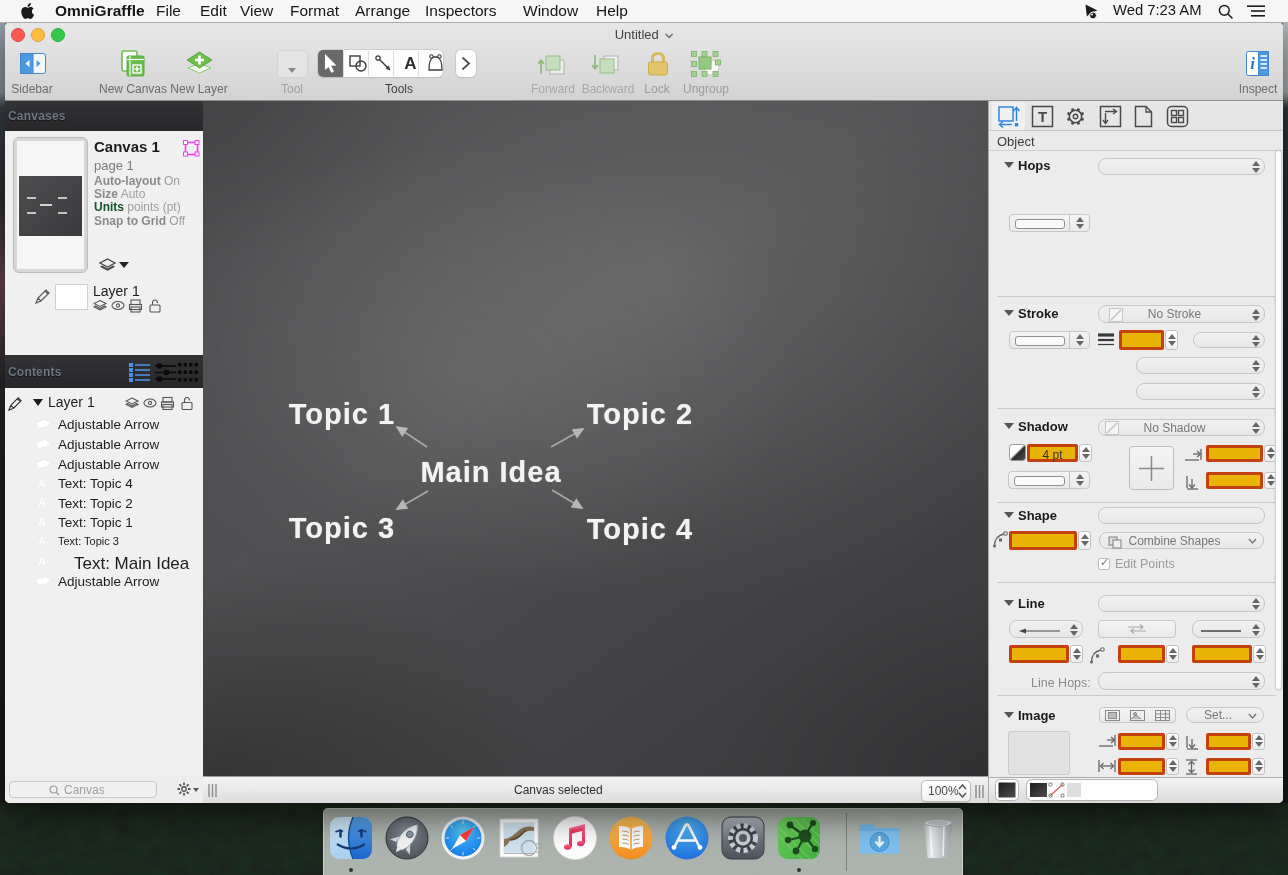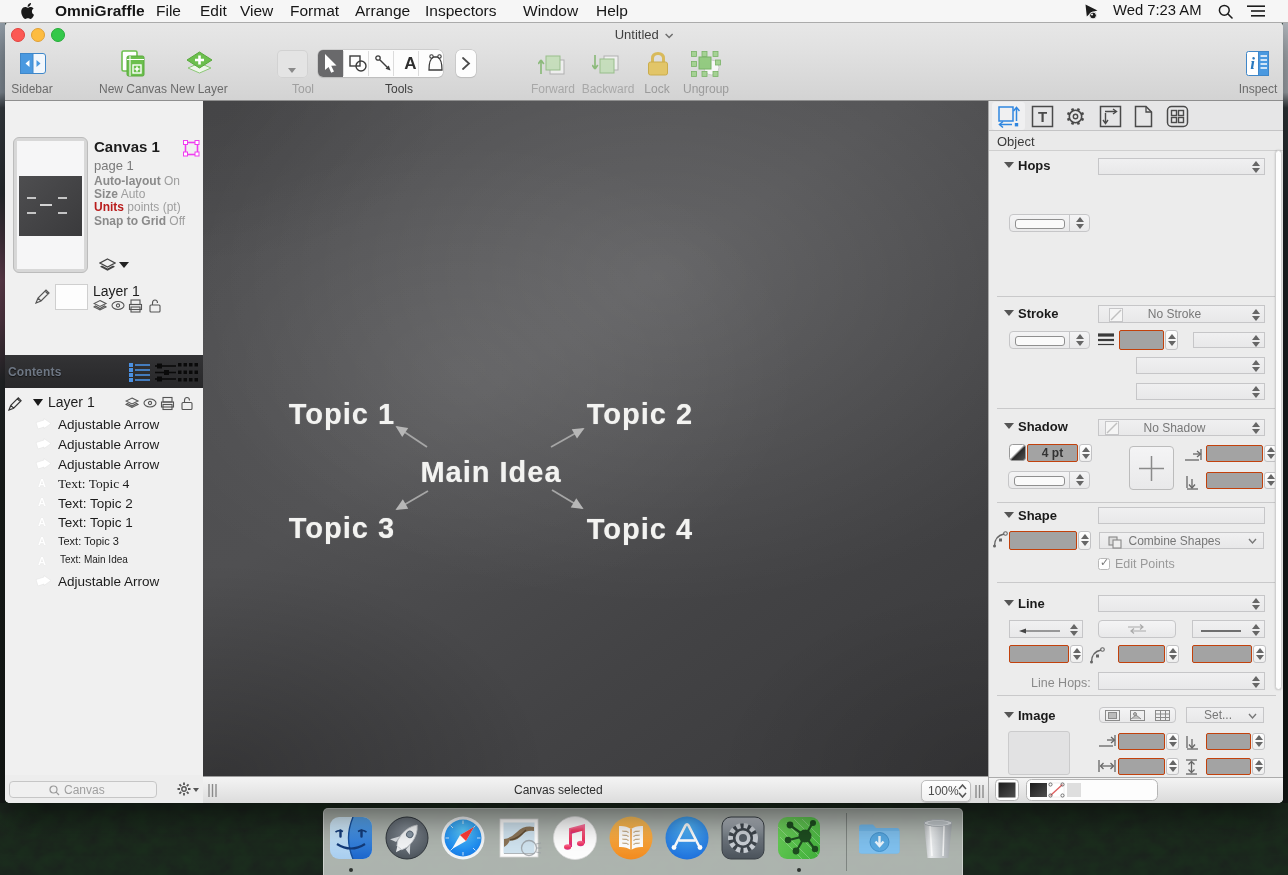--- a/index.html
+++ b/index.html
@@ -40,22 +40,22 @@
   #statusbar{position:absolute;left:198px;top:754px;width:785px;height:27px;
     background:linear-gradient(180deg,#f4f4f4,#dcdcdc);border-top:1px solid #9c9c9c;box-sizing:border-box;}
   
   #inspector{position:absolute;left:983px;top:79px;width:295px;height:702px;background:#ececec;
     border-left:1px solid #a8a8a8;box-sizing:border-box;}
   .isec{position:absolute;font-size:13px;font-weight:bold;color:#1a1a1a;}
   .isec:before{content:"";position:absolute;left:-14px;top:4px;border-left:5px solid transparent;
     border-right:5px solid transparent;border-top:6px solid #555;}
   .divl{position:absolute;left:8px;width:279px;height:1px;background:#c9c9ca;}
   .dd{position:absolute;background:linear-gradient(180deg,#f0f0f1,#e8e8e9);border:1px solid #c6c6c8;
-    border-radius:0;box-sizing:border-box;}
-  .inp{position:absolute;background:#a3a3a3;border:1px solid #c2410c;border-radius:2px;box-sizing:border-box;font-weight:bold;}
+    border-radius:8px;box-sizing:border-box;}
+  .inp{position:absolute;background:#eab308;border:3px solid #c2410c;border-radius:2px;box-sizing:border-box;}
   .ddg{position:absolute;background:linear-gradient(180deg,#f4f4f5,#e9e9ea);border:1px solid #c6c6c8;
     border-radius:4px;box-sizing:border-box;}
   .st{position:absolute;width:9px;height:12px;}
   .st:before{content:"";position:absolute;left:1px;top:0;border-left:4px solid transparent;
     border-right:4px solid transparent;border-bottom:5px solid #666;}
   .st:after{content:"";position:absolute;left:1px;bottom:0;border-left:4px solid transparent;
     border-right:4px solid transparent;border-top:5px solid #666;}
   .ddtx{font-size:12px;color:#777;}
 </style>
 </head>
@@ -151,21 +151,21 @@
     <svg class="abs" style="left:181px;top:29px" width="27" height="25" viewBox="0 0 27 25">
       <path d="M13.5 12 L25 17 L13.5 22 L2 17 Z" fill="#eef6ea" stroke="#8cc876" stroke-width="1"></path>
       <path d="M13.5 1 L26 9 L13.5 17 L1 9 Z" fill="#6cbf4e" stroke="#58a93c" stroke-width="1"></path>
       <line x1="13.5" y1="4.5" x2="13.5" y2="13.5" stroke="#fff" stroke-width="2.6"></line>
       <line x1="9" y1="9" x2="18" y2="9" stroke="#fff" stroke-width="2.6"></line>
     </svg>
     <span class="tlabel" style="left:194px;">New Layer</span>
     
     <div class="abs" style="left:272px;top:28px;width:31px;height:28px;border-radius:5px;background:#e4e4e4;box-shadow:inset 0 0 0 1px #d2d2d2;"></div>
     <div class="abs" style="left:283px;top:46px;border-left:4.5px solid transparent;border-right:4.5px solid transparent;border-top:5px solid #8a8a8a;"></div>
-    <span class="tlabel" style="left:298px;color:#9f9f9f;">Tool</span>
+    <span class="tlabel" style="left:287px;color:#9f9f9f;">Tool</span>
     
     <div class="abs" style="left:313px;top:28px;width:125px;height:27px;background:#fdfdfd;border-radius:5px;box-shadow:0 0 0 0.5px #b9b9b9, 0 1px 1px rgba(0,0,0,.12);"></div>
     <div class="abs" style="left:313px;top:28px;width:25px;height:27px;background:#69696b;border-radius:5px 0 0 5px;"></div>
     <svg class="abs" style="left:319px;top:32px" width="14" height="19" viewBox="0 0 14 19">
       <path d="M1 0 L12.5 11.5 L7.2 11.8 L10 17.5 L7.2 18.8 L4.6 13 L1 16 Z" fill="#fff"></path>
     </svg>
     <svg class="abs" style="left:344px;top:33px" width="19" height="17" viewBox="0 0 19 17">
       <rect x="1" y="1" width="10" height="10" fill="none" stroke="#3c3c3c" stroke-width="1.4"></rect>
       <circle cx="12" cy="11" r="5" fill="none" stroke="#3c3c3c" stroke-width="1.4"></circle>
     </svg>
@@ -229,36 +229,39 @@
           <line x1="14.5" y1="5" x2="21" y2="5"></line>
           <line x1="14.5" y1="9" x2="21" y2="9"></line>
           <line x1="14.5" y1="13" x2="21" y2="13"></line>
           <line x1="14.5" y1="17" x2="21" y2="17"></line>
         </g>
       <text x="6.5" y="18" font-size="17" font-weight="bold" fill="#2a7abf" text-anchor="middle" font-family="Liberation Serif,serif" font-style="italic">i</text>
     </svg>
     <span class="tlabel" style="left:1253px;color:#6b6b6b;">Inspect</span>
   </div>
   <div id="sidebar">
+    <div class="shead" style="top:0;">
+        <span>Canvases</span>
+      </div>
 
     <div class="abs" style="left:8px;top:36px;width:75px;height:136px;background:#d7d7d7;border:1px solid #bcbcbc;border-radius:6px;box-sizing:border-box;"></div>
     <div class="abs" style="left:11px;top:39px;width:69px;height:130px;background:#f6f6f7;border:1px solid #d8d8d8;box-sizing:border-box;"></div>
     <div class="abs" style="left:14px;top:75px;width:63px;height:60px;background:linear-gradient(135deg,#4e4e50,#3a3a3c);">
       <div class="abs" style="left:8px;top:21px;width:9px;height:1.5px;background:#dcdcdc;opacity:.85;"></div>
       <div class="abs" style="left:39px;top:21px;width:9px;height:1.5px;background:#dcdcdc;opacity:.85;"></div>
       <div class="abs" style="left:21px;top:28px;width:12px;height:1.5px;background:#e2e2e2;opacity:.9;"></div>
       <div class="abs" style="left:8px;top:36px;width:9px;height:1.5px;background:#dcdcdc;opacity:.85;"></div>
       <div class="abs" style="left:39px;top:36px;width:9px;height:1.5px;background:#dcdcdc;opacity:.85;"></div>
     </div>
     <div class="srow" style="left:89px;top:37px;font-size:15px;font-weight:bold;">Canvas 1</div>
     <div class="srow" style="left:89px;top:57px;color:#7a7a7a;font-size:13px;">page 1</div>
     <div class="srow" style="left:89px;top:74px;font-size:12px;color:#9e9e9e;line-height:13.2px;">
       <b style="color:#8a8a8a;">Auto-layout</b> On<br>
       <b style="color:#8a8a8a;">Size</b> Auto<br>
-      <b style="color:#b91c1c;">Units</b> points (pt)<br>
+      <b style="color:#14532d;">Units</b> points (pt)<br>
       <b style="color:#8a8a8a;">Snap to Grid</b> Off
     </div>
     <svg class="abs" style="left:178px;top:39px" width="17" height="17" viewBox="0 0 17 17">
       <rect x="2.5" y="2.5" width="12" height="12" fill="none" stroke="#f03cf0" stroke-width="1.6"></rect>
       <g fill="#fff" stroke="#f03cf0">
           <rect x="0.5" y="0.5" width="4" height="4"></rect>
           <rect x="12" y="0.5" width="4" height="4"></rect>
           <rect x="0.5" y="12" width="4" height="4"></rect>
           <rect x="12" y="12" width="4" height="4"></rect>
         </g>
@@ -360,29 +363,29 @@
         <div class="srow" style="left:53px;top:315.5px;font-size:13.5px;">Adjustable Arrow</div>
       <svg class="abs" style="left:30px;top:336.5px" width="17" height="13" viewBox="0 0 17 13">
           <path d="M1 4.5 L9 2 L9 0.5 L16 5.5 L9 10.5 L9 9 L3 11 Z" fill="#fff" stroke="#e0e0e0" stroke-width="0.5"></path>
         </svg>
         <div class="srow" style="left:53px;top:335.5px;font-size:13.5px;">Adjustable Arrow</div>
       <svg class="abs" style="left:30px;top:356.5px" width="17" height="13" viewBox="0 0 17 13">
           <path d="M1 4.5 L9 2 L9 0.5 L16 5.5 L9 10.5 L9 9 L3 11 Z" fill="#fff" stroke="#e0e0e0" stroke-width="0.5"></path>
         </svg>
         <div class="srow" style="left:53px;top:355.5px;font-size:13.5px;">Adjustable Arrow</div>
       <div class="abs" style="left:33px;top:375.5px;width:12px;height:12px;color:#fff;font-size:11px;font-weight:bold;text-shadow:0 0 1px #ddd;">A</div>
-        <div class="srow" style="left:53px;top:375px;font-size:13.5px;font-family:Liberation Serif, serif;">Text: Topic 4</div>
+        <div class="srow" style="left:53px;top:375px;font-size:13.5px;">Text: Topic 4</div>
       <div class="abs" style="left:33px;top:395px;width:12px;height:12px;color:#fff;font-size:11px;font-weight:bold;text-shadow:0 0 1px #ddd;">A</div>
         <div class="srow" style="left:53px;top:394.5px;font-size:13.5px;">Text: Topic 2</div>
       <div class="abs" style="left:33px;top:414.5px;width:12px;height:12px;color:#fff;font-size:11px;font-weight:bold;text-shadow:0 0 1px #ddd;">A</div>
         <div class="srow" style="left:53px;top:414px;font-size:13.5px;">Text: Topic 1</div>
       <div class="abs" style="left:33px;top:434px;width:12px;height:12px;color:#fff;font-size:11px;font-weight:bold;text-shadow:0 0 1px #ddd;">A</div>
         <div class="srow" style="left:53px;top:433.5px;font-size:11px;">Text: Topic 3</div>
       <div class="abs" style="left:33px;top:453.5px;width:12px;height:12px;color:#fff;font-size:11px;font-weight:bold;text-shadow:0 0 1px #ddd;">A</div>
-        <div class="srow" style="left:55px;top:453px;font-size:10px;">Text: Main Idea</div>
+        <div class="srow" style="left:69px;top:453px;font-size:17px;">Text: Main Idea</div>
       <svg class="abs" style="left:30px;top:473.5px" width="17" height="13" viewBox="0 0 17 13">
           <path d="M1 4.5 L9 2 L9 0.5 L16 5.5 L9 10.5 L9 9 L3 11 Z" fill="#fff" stroke="#e0e0e0" stroke-width="0.5"></path>
         </svg>
         <div class="srow" style="left:53px;top:472.5px;font-size:13.5px;">Adjustable Arrow</div>
       </div>
 
     <div class="abs" style="left:0;top:674px;width:198px;height:28px;background:#ededed;"></div>
     <div class="abs" style="left:4px;top:680px;width:148px;height:17px;background:#f0f0f0;border:1px solid #c6c6c6;border-radius:4px;box-sizing:border-box;">
       <svg class="abs" style="left:39px;top:3px" width="11" height="11" viewBox="0 0 11 11">
         <circle cx="4.5" cy="4.5" r="3.5" fill="none" stroke="#9a9a9a" stroke-width="1.2"></circle>

